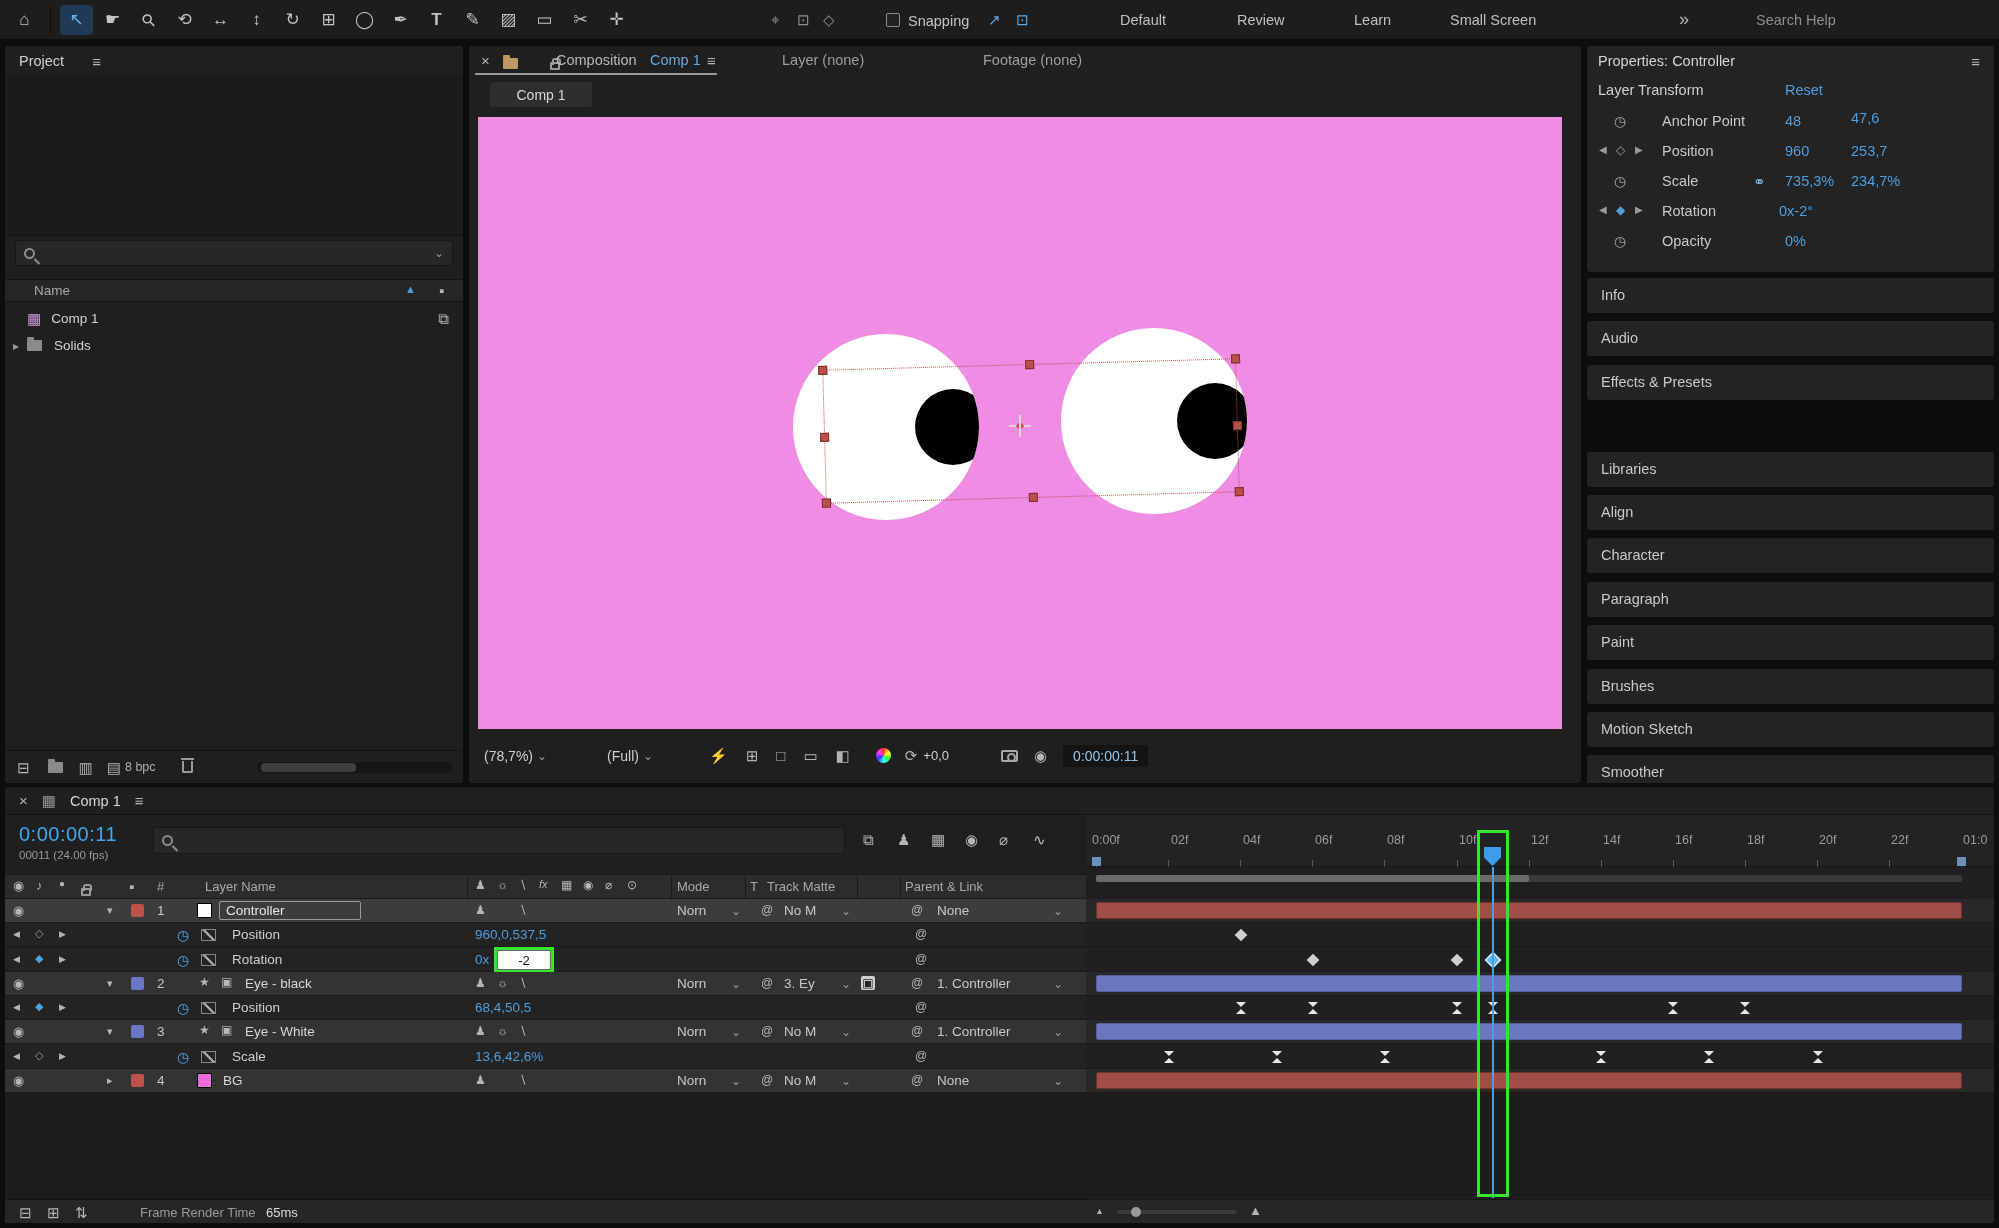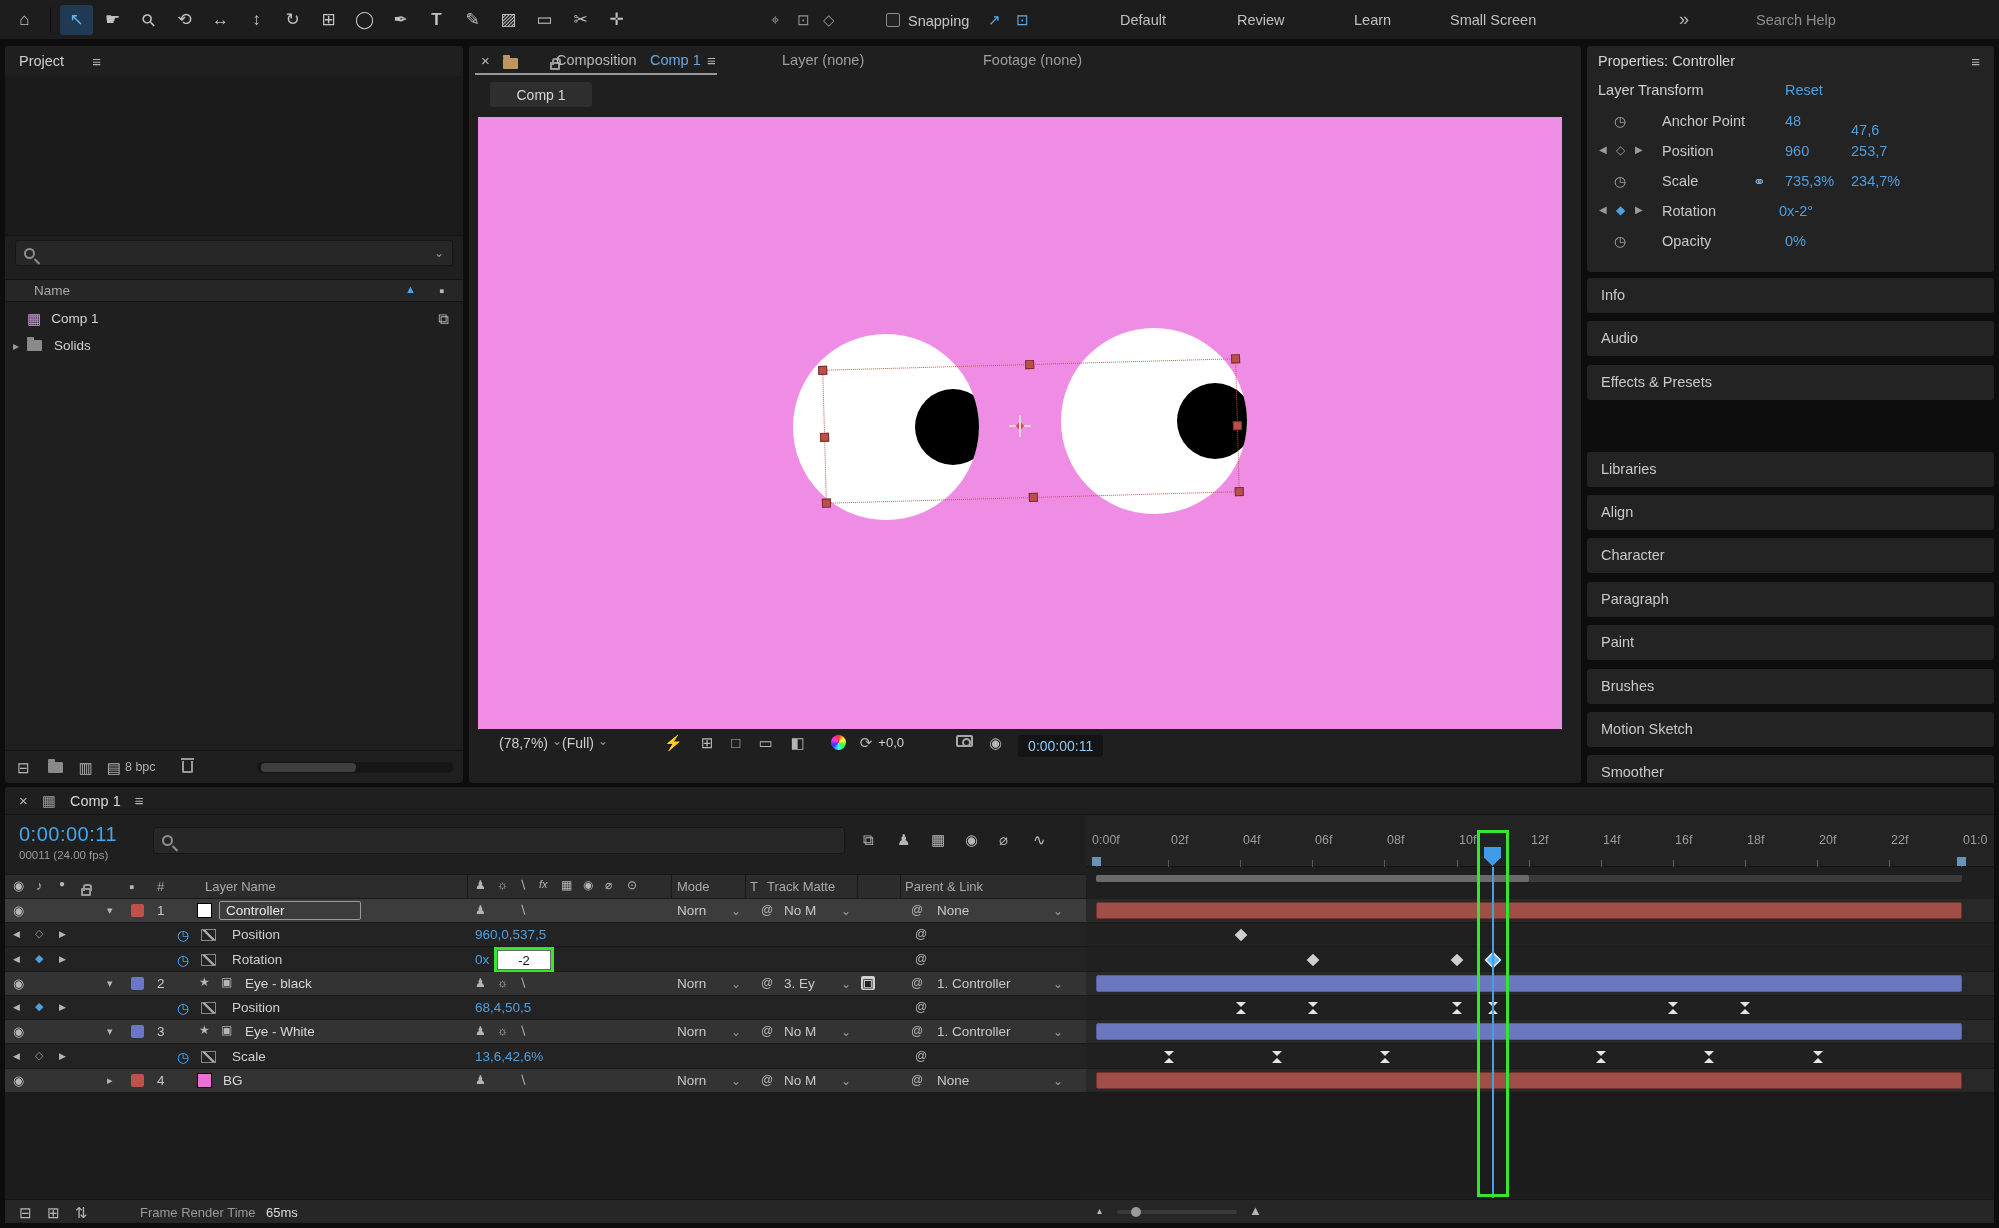--- a/index.html
+++ b/index.html
@@ -44,21 +44,21 @@
 #viewer .pill{position:absolute;left:21px;top:36px;width:102px;height:25px;background:#2e2e2e;border-radius:3px;display:flex;align-items:center;justify-content:center;color:#d8d8d8;font-size:14px}
 #canvas{position:absolute;left:9px;top:71px;width:1084px;height:612px;background:#ef8ce4;overflow:hidden}
 .eye{position:absolute;width:186px;height:186px;background:#fff;border-radius:50%;overflow:hidden}
 .pupil{position:absolute;width:76px;height:76px;background:#000;border-radius:50%}
 #selbox{position:absolute;left:346px;top:247px;width:414px;height:134px;border:1px dotted #c4554e;transform:rotate(-1.6deg)}
 .handle{position:absolute;width:9px;height:9px;background:#bb4f49;border:1px solid #7c2f2b}
 #anchor{position:absolute;left:531px;top:298px;width:22px;height:22px}
 #anchor::before{content:"";position:absolute;left:0;top:10px;width:22px;height:2px;background:#e3d6d6}
 #anchor::after{content:"";position:absolute;left:10px;top:0;width:2px;height:22px;background:#e3d6d6}
 #anchor .dot{position:absolute;left:8px;top:8px;width:6px;height:6px;background:#c0534e;transform:rotate(45deg)}
-#viewer .v-footer{position:absolute;left:16px;top:689px;width:1112px;height:41px;display:flex;align-items:flex-start;color:#cfcfcf;font-size:14px}
+#viewer .v-footer{position:absolute;left:1px;top:689px;width:1112px;height:41px;display:flex;align-items:center;color:#cfcfcf;font-size:14px}
 .tc-chip{background:#141414;border-radius:3px;padding:3px 10px;color:#8fc6f2}
 
 #props{position:absolute;left:1587px;top:46px;width:407px;height:737px;overflow:hidden}
 .card{position:absolute;left:0;width:407px;background:#232323;border-radius:3px}
 .card.header-card{top:0;height:226px}
 .trowp{position:absolute;left:0;width:407px;height:28px}
 .pval{color:#4e9fe0}
 .collapsed{height:35px;line-height:35px;padding-left:14px;color:#c9c9c9;font-size:14.5px}
 
 #timeline{position:absolute;left:5px;top:787px;width:1989px;height:436px;background:#1f1f1f;border-radius:3px}
@@ -216,21 +216,21 @@
         <span class="handle" style="right:-5px;bottom:-5px"></span>
       </div>
       <div id="anchor">
           <span class="dot"></span>
         </div>
     </div>
 
     <div class="v-footer">
       <span style="margin-left:14px">(78,7%)</span>
       <span class="caret ic" style="margin-left:4px">⌄</span>
-      <span style="">(Full)</span>
+      <span style="margin-left:60px">(Full)</span>
       <span class="caret ic" style="margin-left:4px">⌄</span>
       <span class="ic" style="margin-left:56px">⚡</span>
       <span class="ic" style="margin-left:18px">⊞</span>
       <span class="ic" style="margin-left:18px">□</span>
       <span class="ic" style="margin-left:18px">▭</span>
       <span class="ic" style="margin-left:18px">◧</span>
       <span class="wheel" style="margin-left:26px"></span>
       <span class="ic" style="margin-left:14px">⟳</span>
       <span style="margin-left:6px;font-size:13px">+0,0</span>
       <span class="cam" style="margin-left:52px"></span>
@@ -247,21 +247,21 @@
       </div>
       <div style="height:28px;display:flex;align-items:center">
         <span style="margin-left:11px;color:#d0d0d0">Layer Transform</span>
         <span class="pval" style="position:absolute;left:198px">Reset</span>
       </div>
 
       <div class="trowp" style="top:62px">
         <span class="abs ic stopw gray" style="left:27px;top:6px">◷</span>
         <span class="abs" style="left:75px;top:5px">Anchor Point</span>
         <span class="abs pval" style="left:198px;top:5px">48</span>
-        <span class="abs pval" style="left:264px;top:14px">47,6</span>
+        <span class="abs pval" style="left:264px;top:2px">47,6</span>
       </div>
 
       <div class="trowp" style="top:92px">
         <span class="abs ic" style="left:12px;top:7px;font-size:10px;color:#9a9a9a">◀</span>
         <span class="abs ic" style="left:29px;top:6px;font-size:12px;color:#9a9a9a">◇</span>
         <span class="abs ic" style="left:48px;top:7px;font-size:10px;color:#9a9a9a">▶</span>
         <span class="abs" style="left:75px;top:5px">Position</span>
         <span class="abs pval" style="left:198px;top:5px">960</span>
         <span class="abs pval" style="left:264px;top:5px">253,7</span>
       </div>

